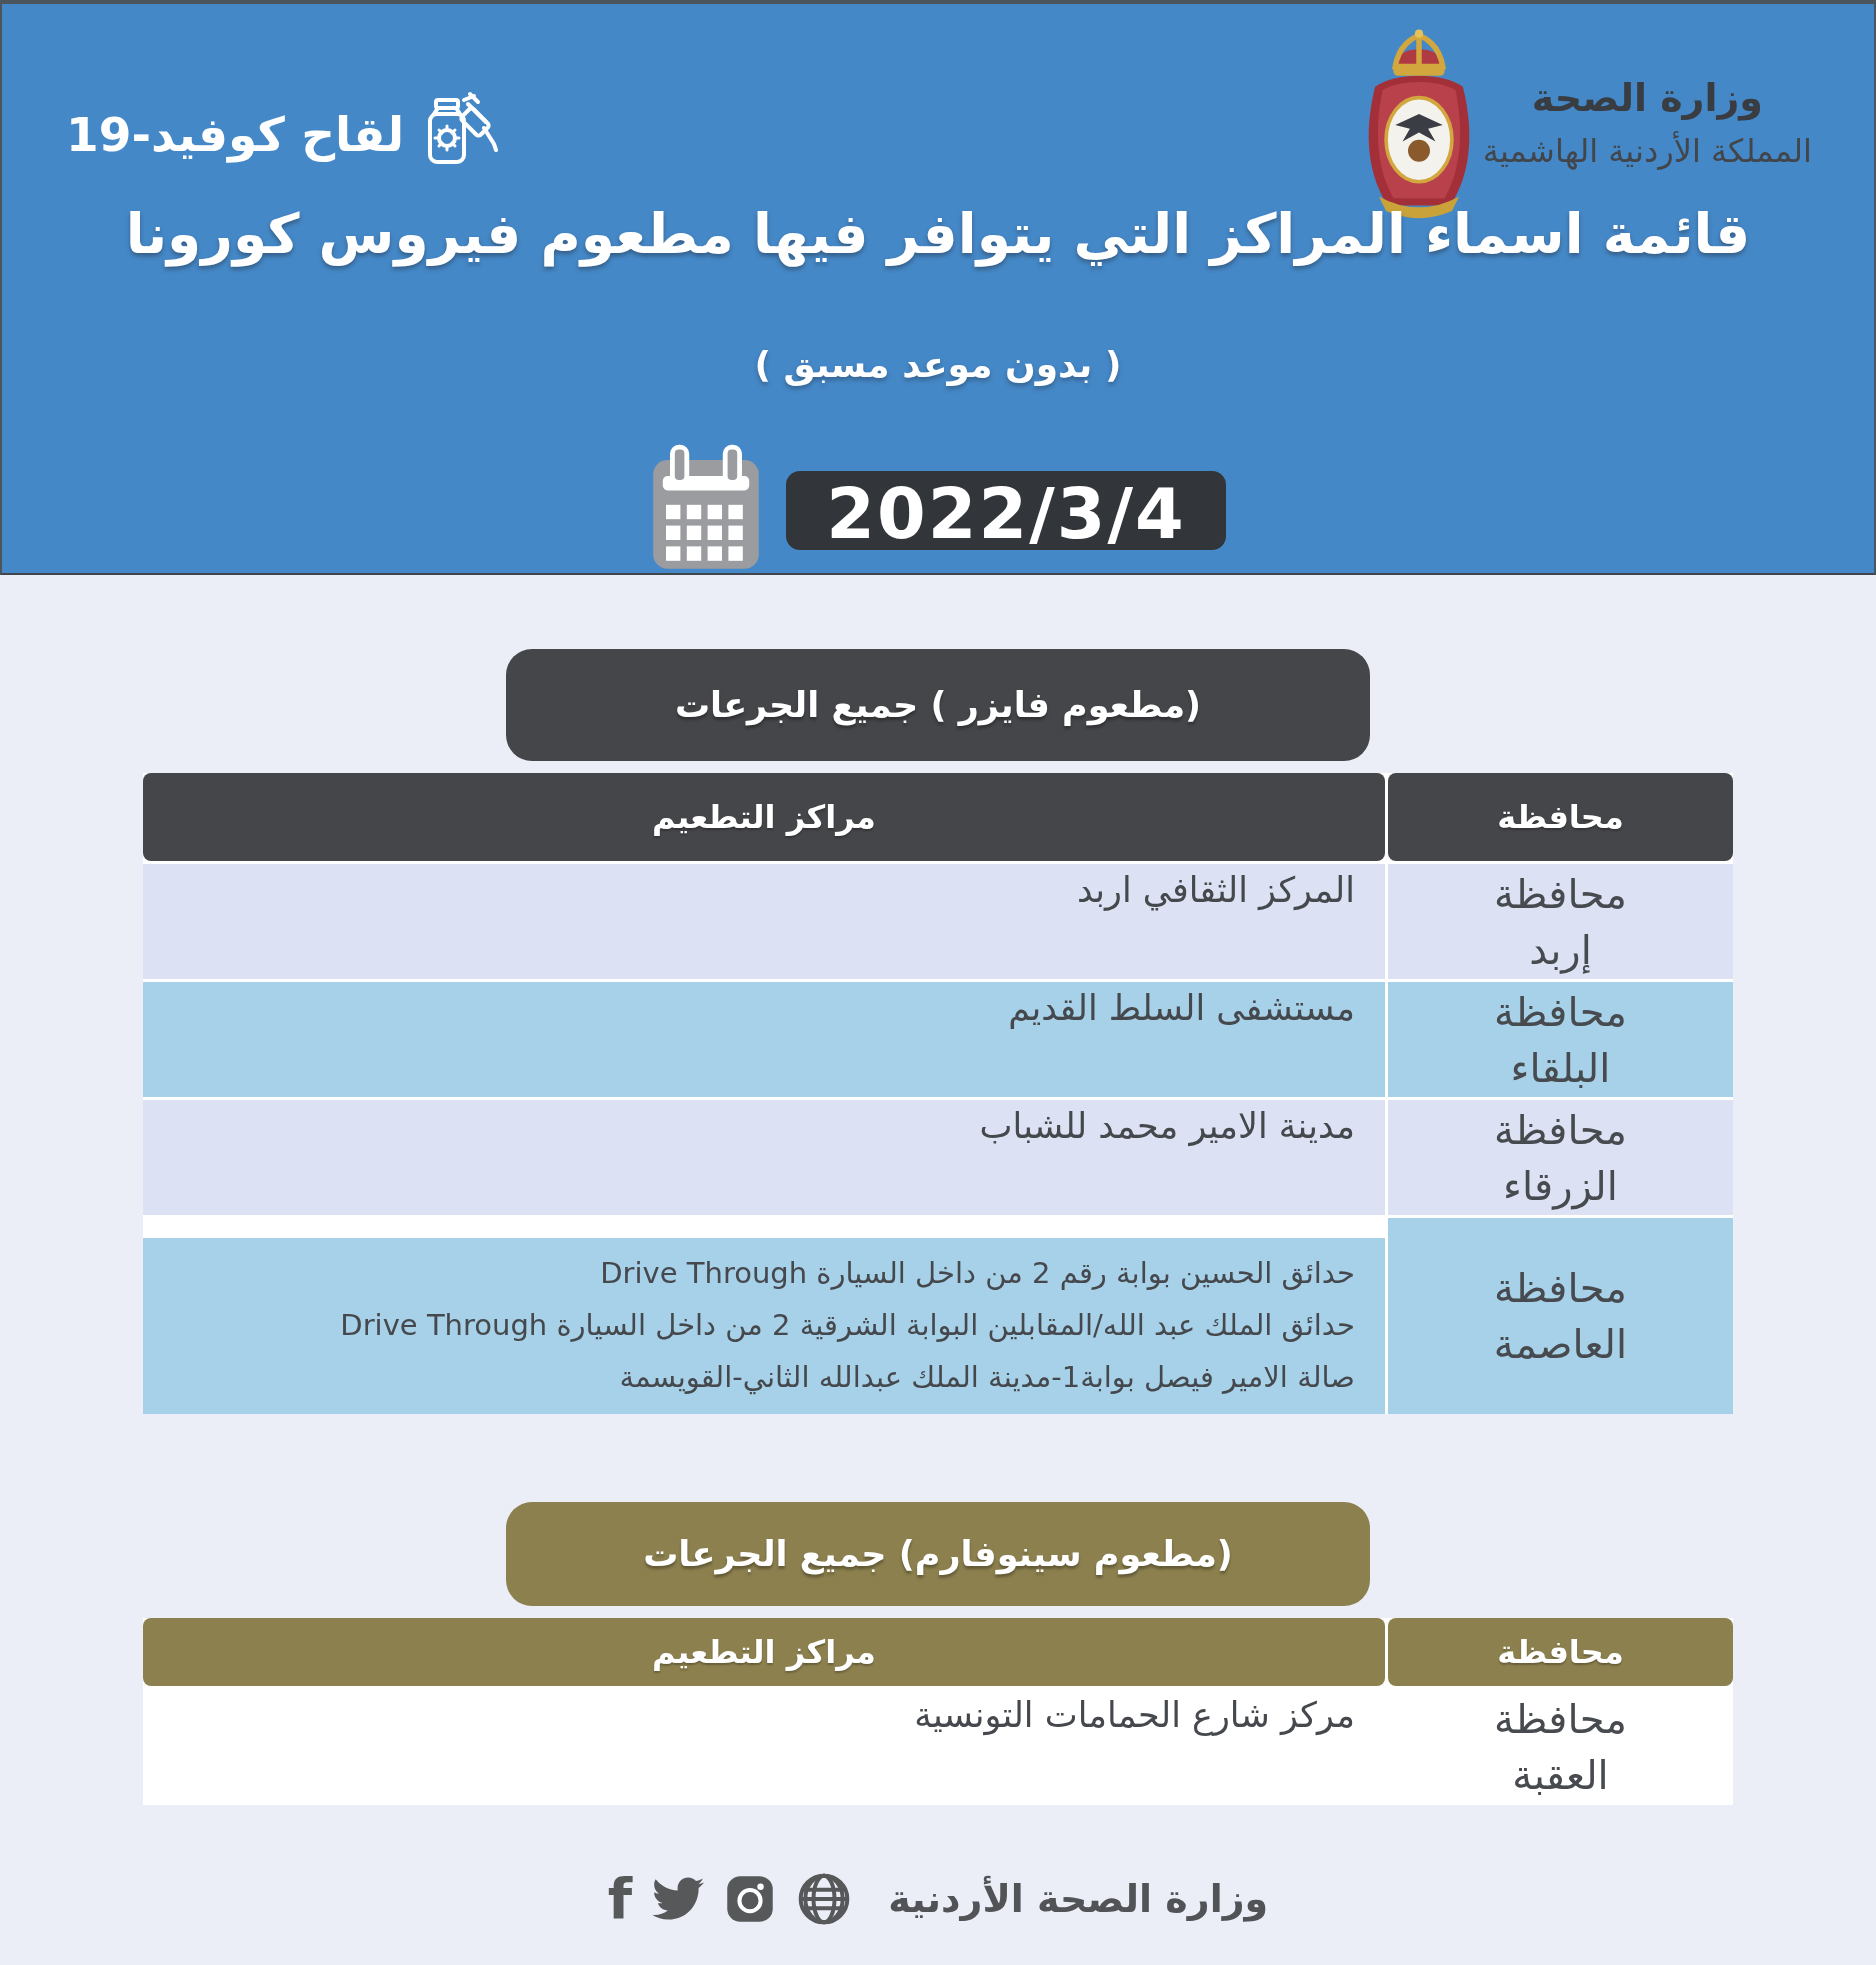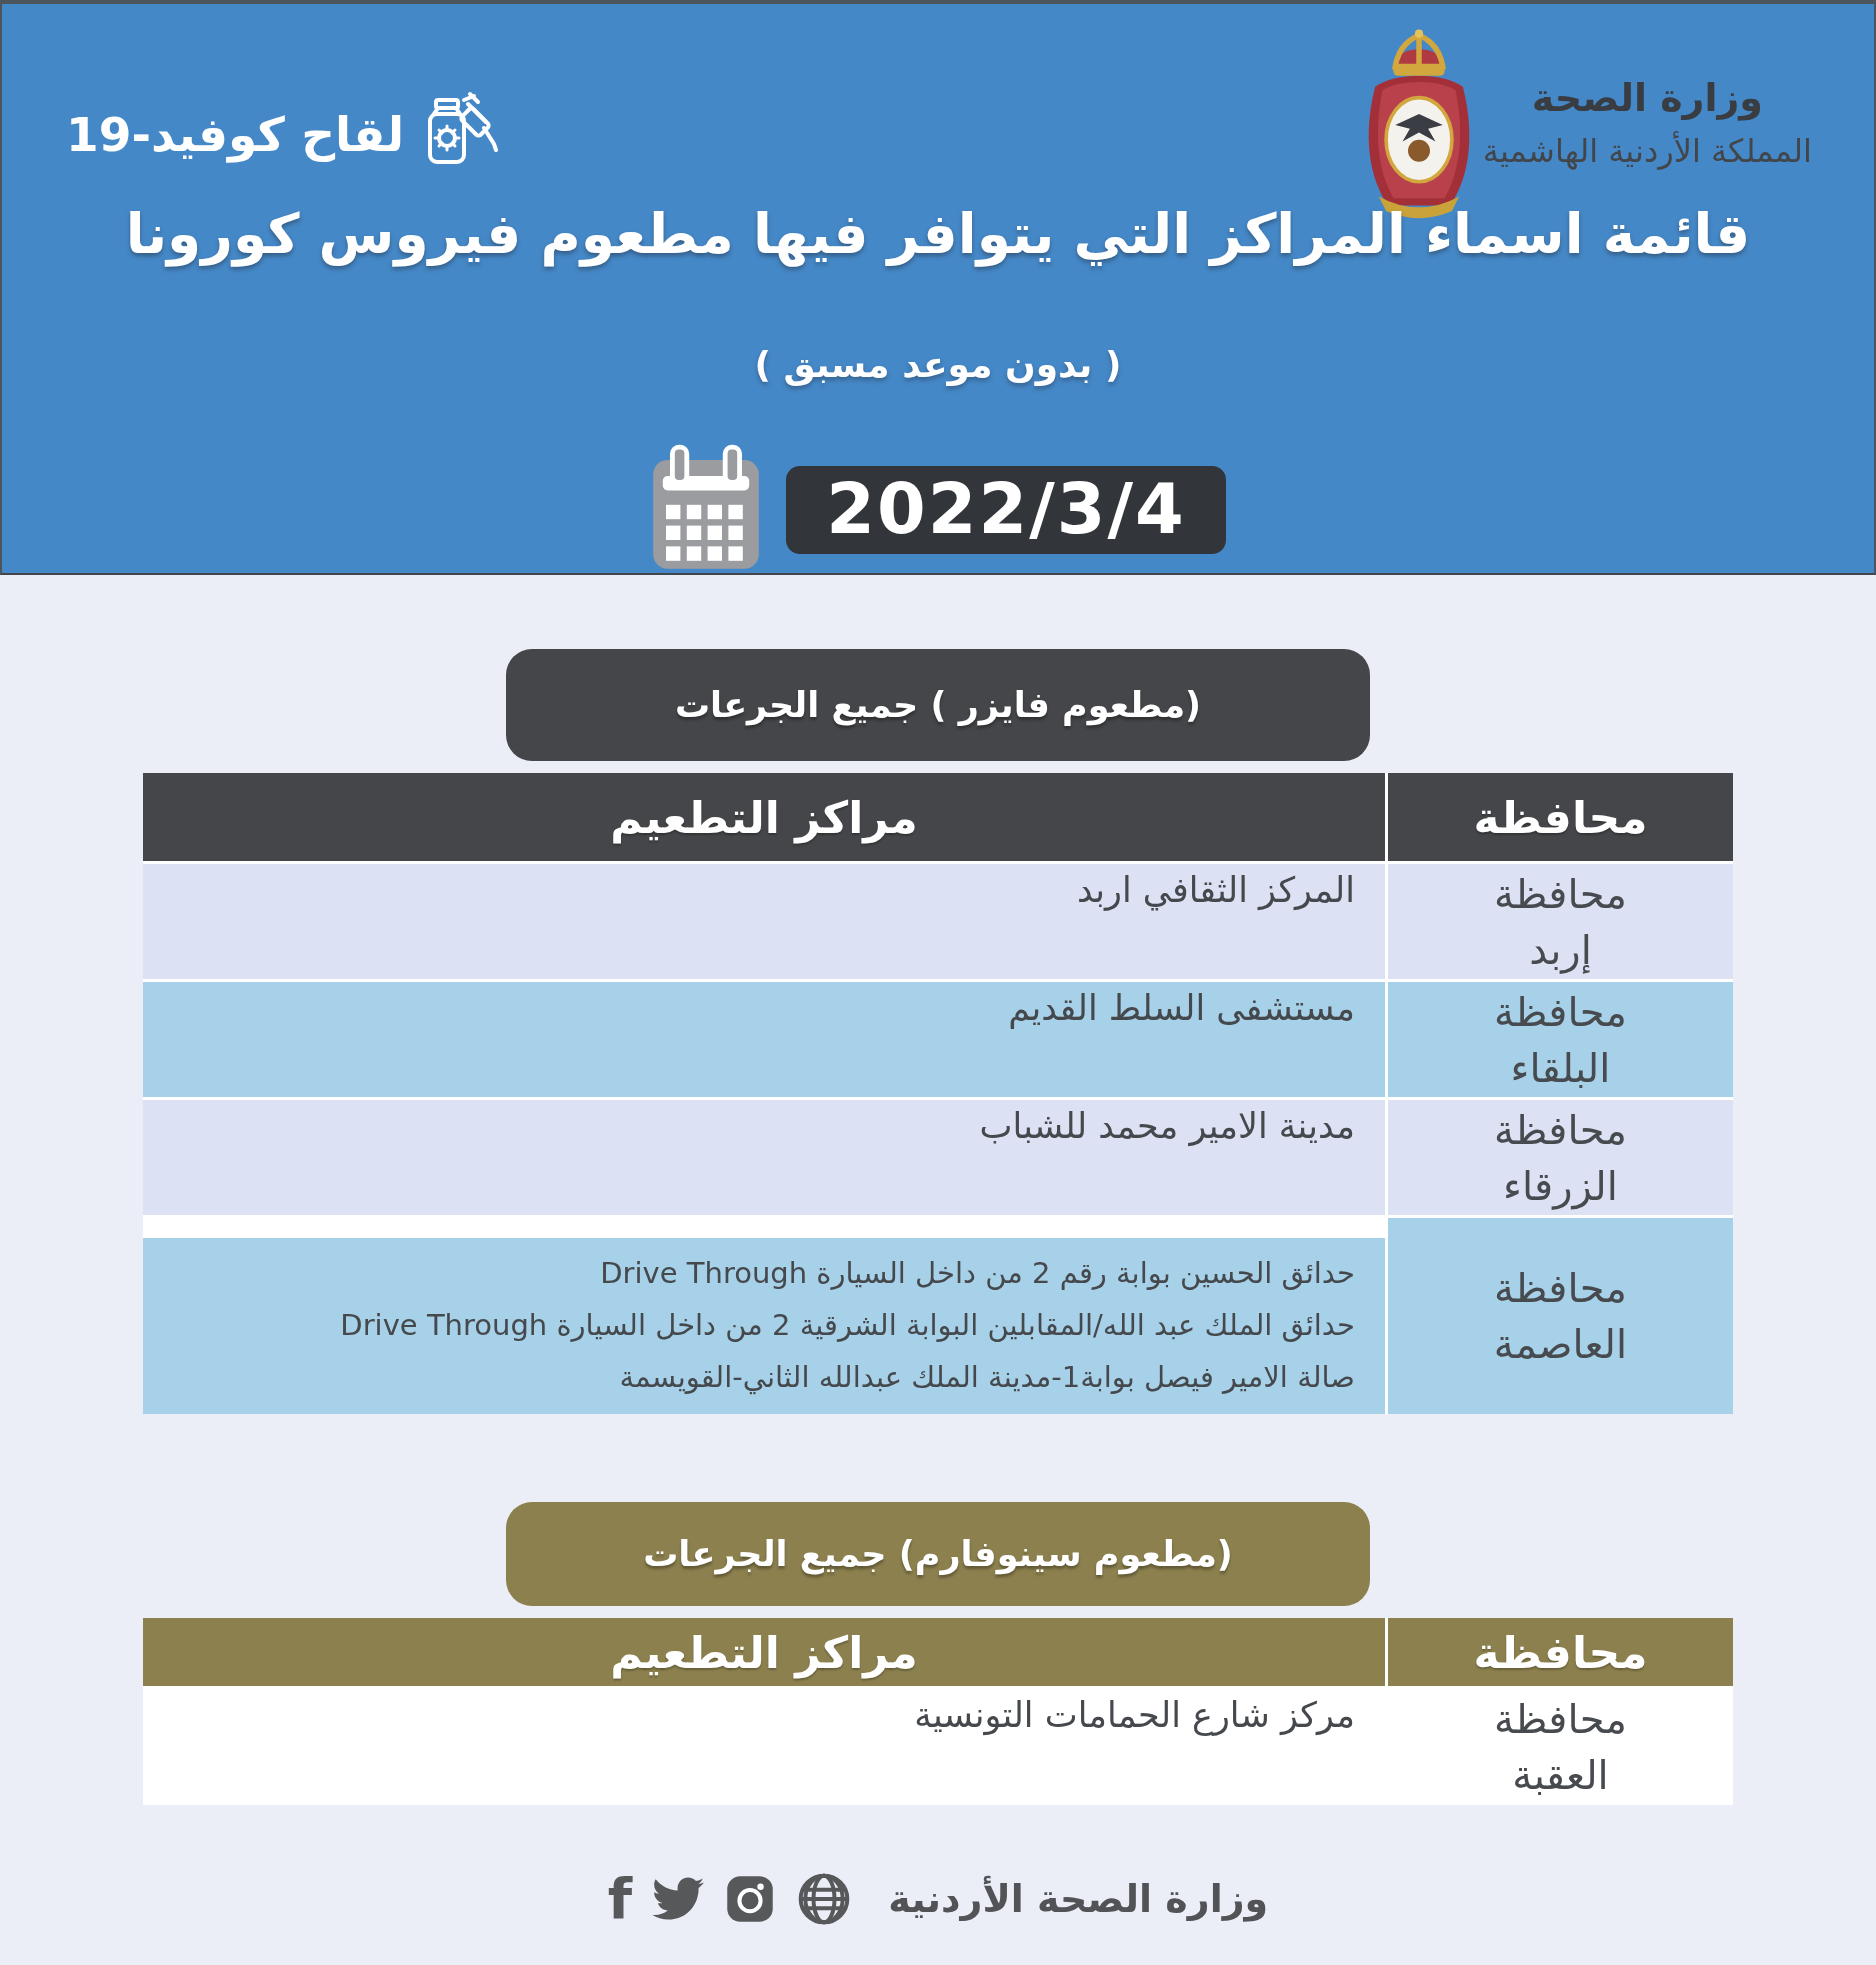--- a/index.html
+++ b/index.html
@@ -34,43 +34,44 @@
     color:#ffffff;font-size:36px;font-weight:bold;
     text-shadow:0 3px 4px rgba(30,35,45,.35);
   }
   .date-row{
     position:absolute;top:440px;right:0;width:100%;
     display:flex;direction:ltr;justify-content:center;align-items:center;gap:24px;
   }
   .date-badge{
     background:#323539;color:#ffffff;border-radius:14px;
     font-size:70px;font-weight:bold;letter-spacing:2px;
-    padding:8px 40px 10px 40px;direction:ltr;line-height:1;
+    padding:8px 40px 1px 40px;direction:ltr;line-height:1;
   }
   
   .section-box{
     width:864px;margin:12px auto;border-radius:26px;
     display:flex;align-items:center;justify-content:center;
     color:#fff;font-size:35px;font-weight:bold;
     text-shadow:0 3px 3px rgba(0,0,0,.3);
     position:relative;z-index:2;
   }
   .s0 .section-box{height:112px;margin-top:74px;}
   .s1 .section-box{height:104px;margin-top:88px;}
   .gov-table{
     width:1590px;margin:2px auto 0 auto;background:#ffffff;
     display:flex;flex-direction:column;gap:3px;position:relative;z-index:1;
   }
   .thead{display:flex;gap:3px;}
   .s0 .thead{height:88px;}
   .s1 .thead{height:68px;}
   .th{
     display:flex;align-items:center;justify-content:center;
-    color:#ffffff;font-weight:bold;font-size:44px;
+    color:#ffffff;font-weight:bold;font-size:32px;
     text-shadow:0 2px 2px rgba(0,0,0,.25);
+    border-radius:8px;
   }
   .th-gov{flex:0 0 345px;}
   .th-centers{flex:1;}
   .row{display:flex;gap:3px;background:#ffffff;}
   .cell-gov{
     flex:0 0 345px;display:flex;flex-direction:column;
     justify-content:center;align-items:center;
     font-size:40px;color:#474a4e;line-height:1.4;
   }
   .cell-centers{

